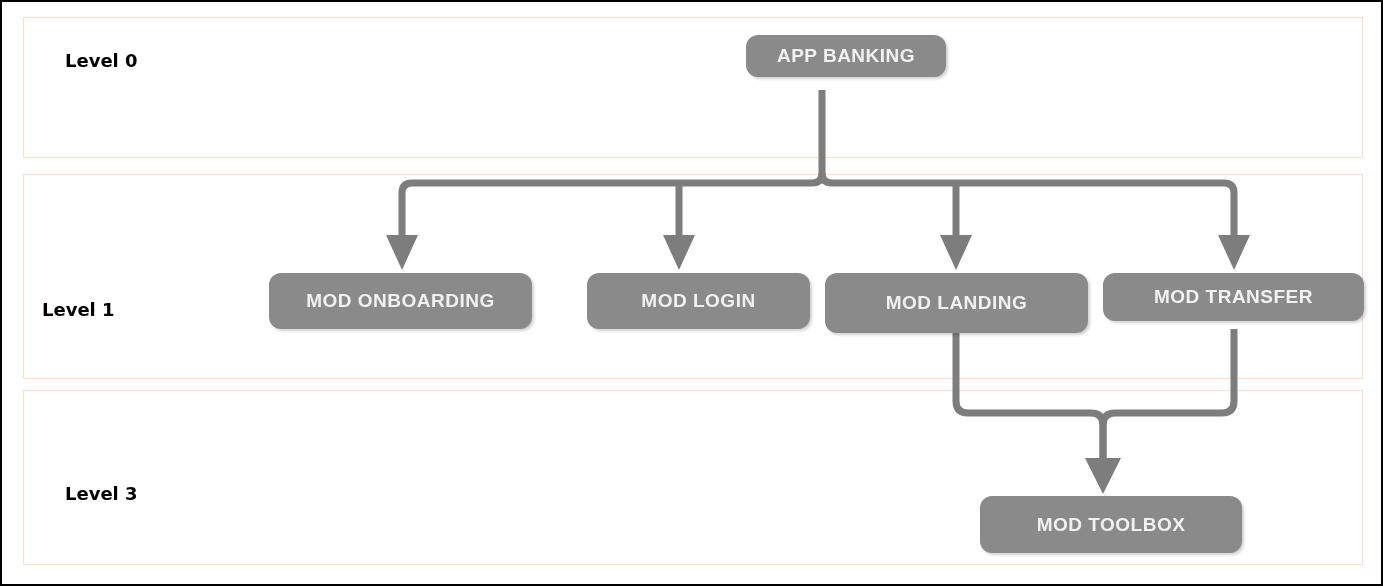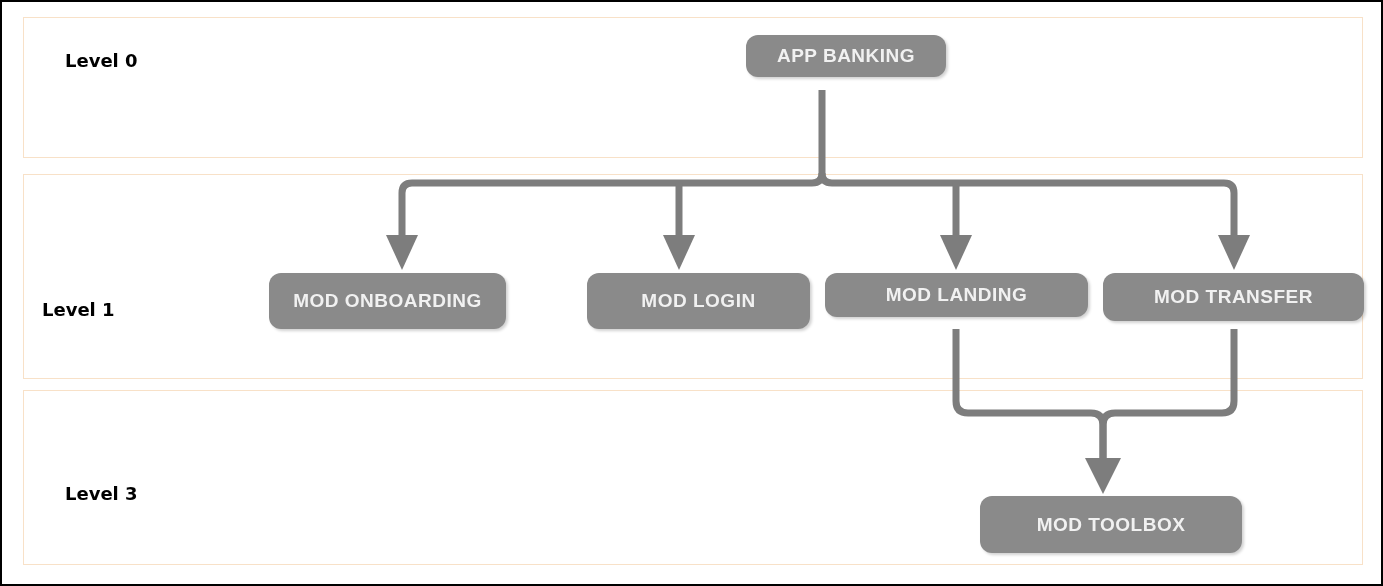--- a/index.html
+++ b/index.html
@@ -50,23 +50,23 @@
     box-shadow: 2px 2px 3px rgba(0,0,0,0.18);
   }
   .node-label {
     color: #f1f1f1;
     font-weight: bold;
     font-size: 19px;
     letter-spacing: 0.5px;
     white-space: nowrap;
   }
   .node-app-banking   { left: 720px;  top: 33px;  width: 200px; height: 42px; margin-left: 24px; }
-  .node-mod-onboarding{ left: 267px;  top: 271px; width: 237px; height: 56px; }
+  .node-mod-onboarding{ left: 267px;  top: 271px; width: 263px; height: 56px; }
   .node-mod-login     { left: 547px;  top: 271px; width: 223px; height: 56px; margin-left: 38px; }
-  .node-mod-landing   { left: 823px;  top: 271px; width: 263px; height: 44px; text-align: right; }
+  .node-mod-landing   { left: 823px;  top: 271px; width: 263px; height: 60px; text-align: right; }
   .node-mod-transfer  { left: 1101px; top: 271px; width: 261px; height: 48px; }
   .node-mod-toolbox   { left: 970px;  top: 494px; width: 262px; height: 57px; margin-left: 8px; }
   .connectors {
     position: absolute;
     left: 0;
     top: 0;
     width: 1383px;
     height: 586px;
     pointer-events: none;
   }

